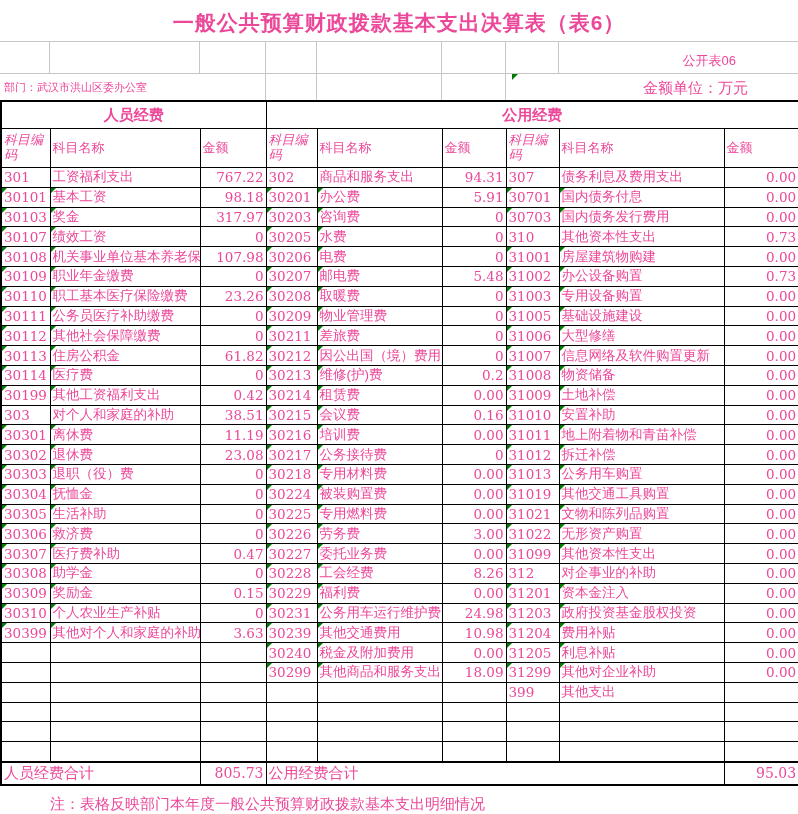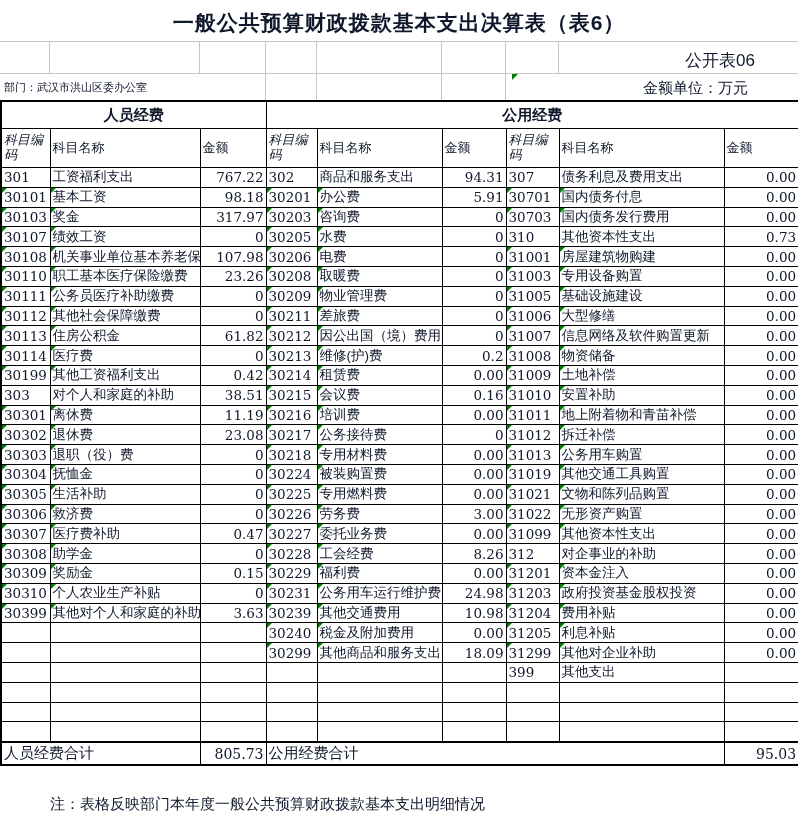--- a/index.html
+++ b/index.html
@@ -1,25 +1,25 @@
 <!DOCTYPE html>
 <html><head>
 <meta charset="utf-8">
 <style>
   html,body{margin:0;padding:0;background:#fff;}
-  .sheet{position:relative;width:798px;height:814px;background:#fff;color:#0f172a;
+  .sheet{position:relative;width:798px;height:814px;background:#fff;color:#ec4899;
          font-family:"Liberation Sans",sans-serif;overflow:hidden;}
   .title{position:absolute;top:5px;left:0;width:798px;height:36px;line-height:36px;
          text-align:center;font-size:21px;font-weight:bold;letter-spacing:1px;}
   
   .gl{position:absolute;background:#c6c6c6;}
   .gl.h{height:1px;}
   .gl.v{width:1px;}
-  .meta-pub{position:absolute;top:50px;left:558px;width:197px;height:22px;line-height:22px;
-            text-align:right;font-size:17px;}
+  .meta-pub{position:absolute;top:50px;left:539px;width:197px;height:22px;line-height:22px;
+            text-align:right;font-size:13px;}
   .meta-dept{position:absolute;top:77px;left:4px;height:21px;line-height:21px;font-size:11px;}
   .meta-unit{position:absolute;top:77px;left:558px;width:190px;height:21px;line-height:21px;
              text-align:right;font-size:15px;}
   .flag-meta{position:absolute;top:74px;left:512px;width:0;height:0;
              border-top:6px solid #007b00;border-right:6px solid transparent;}
   table.main{position:absolute;top:100px;left:0;width:798px;border-collapse:collapse;
              table-layout:fixed;border:2px solid #000;}
   table.main td{border:1px solid #000;padding:0 2px;overflow:hidden;white-space:nowrap;
                 vertical-align:middle;position:relative;}
   tr.sec td{height:26px;font-size:15px;font-weight:bold;text-align:center;}
@@ -140,20 +140,31 @@
           <td class="name ind sz2">机关事业单位基本养老保险缴费<i class="flag"></i></td>
           <td class="amt">107.98</td>
           <td class="code div2">30206<i class="flag"></i></td>
           <td class="name ind">电费<i class="flag"></i></td>
           <td class="amt">0</td>
           <td class="code">31001<i class="flag"></i></td>
           <td class="name ind">房屋建筑物购建<i class="flag"></i></td>
           <td class="amt">0.00</td>
         </tr>
         <tr class="data">
+          <td class="code">30109<i class="flag"></i></td>
+          <td class="name ind">职业年金缴费<i class="flag"></i></td>
+          <td class="amt">0</td>
+          <td class="code div2">30207<i class="flag"></i></td>
+          <td class="name ind">邮电费<i class="flag"></i></td>
+          <td class="amt">5.48</td>
+          <td class="code">31002<i class="flag"></i></td>
+          <td class="name ind">办公设备购置<i class="flag"></i></td>
+          <td class="amt">0.73</td>
+        </tr>
+        <tr class="data">
           <td class="code">30110<i class="flag"></i></td>
           <td class="name ind sz1">职工基本医疗保险缴费<i class="flag"></i></td>
           <td class="amt">23.26</td>
           <td class="code div2">30208<i class="flag"></i></td>
           <td class="name ind">取暖费<i class="flag"></i></td>
           <td class="amt">0</td>
           <td class="code">31003<i class="flag"></i></td>
           <td class="name ind">专用设备购置<i class="flag"></i></td>
           <td class="amt">0.00</td>
         </tr>

